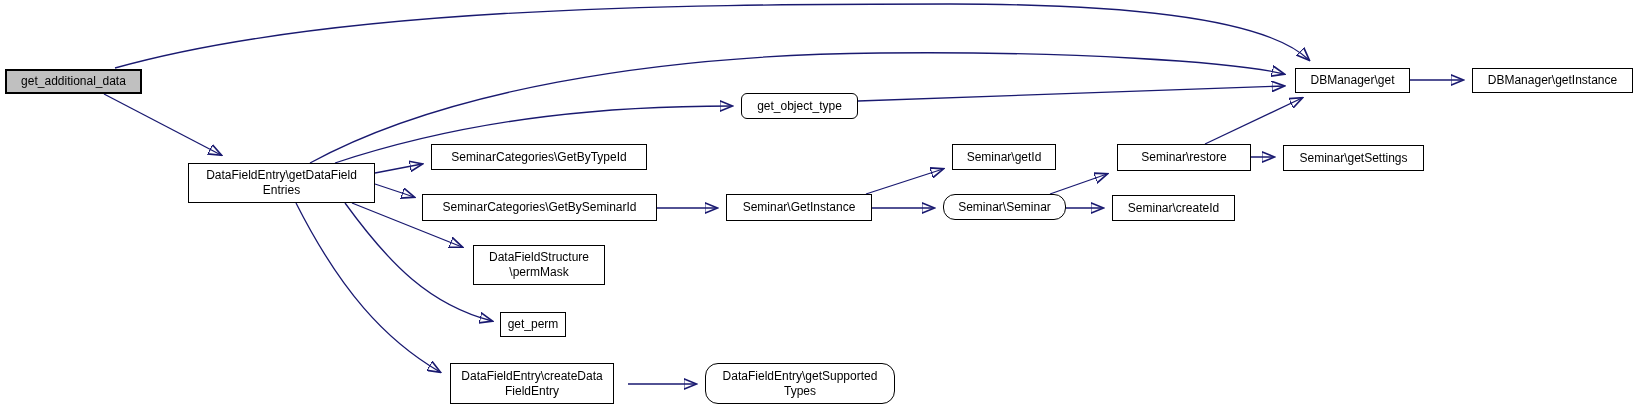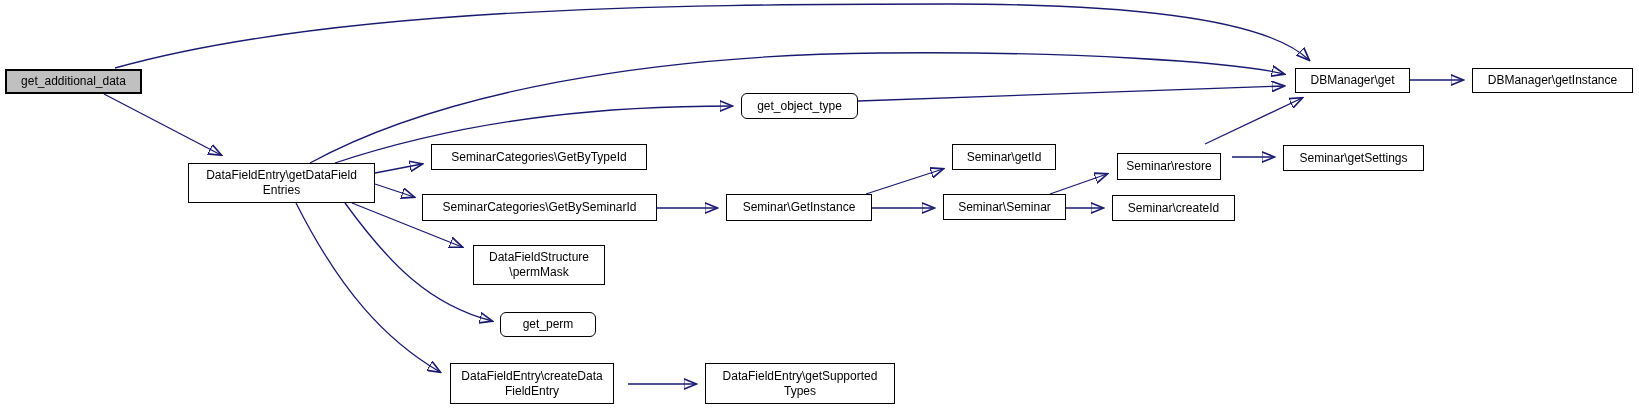--- a/index.html
+++ b/index.html
@@ -73,51 +73,51 @@
 
   <div class="node" style="left:422px;top:194px;width:235px;height:27px;">
     <span>SeminarCategories\GetBySeminarId</span>
   </div>
 
   <div class="node" style="left:473px;top:245px;width:132px;height:40px;">
     <span>DataFieldStructure</span>
     <span>\permMask</span>
   </div>
 
-  <div class="node" style="left:500px;top:312px;width:96px;height:25px;border-radius:6px;">
+  <div class="node" style="left:500px;top:312px;width:66px;height:25px;">
     <span>get_perm</span>
   </div>
 
   <div class="node" style="left:450px;top:363px;width:164px;height:41px;">
     <span>DataFieldEntry\createData</span>
     <span>FieldEntry</span>
   </div>
 
-  <div class="node" style="left:705px;top:363px;width:190px;height:41px;">
+  <div class="node" style="left:705px;top:363px;width:190px;height:41px;border-radius:13px;">
     <span>DataFieldEntry\getSupported</span>
     <span>Types</span>
   </div>
 
   <div class="node" style="left:741px;top:93px;width:117px;height:26px;border-radius:6px;">
     <span>get_object_type</span>
   </div>
 
   <div class="node" style="left:726px;top:194px;width:146px;height:27px;">
     <span>Seminar\GetInstance</span>
   </div>
 
   <div class="node" style="left:952px;top:144px;width:104px;height:26px;">
     <span>Seminar\getId</span>
   </div>
 
-  <div class="node" style="left:943px;top:194px;width:123px;height:26px;">
+  <div class="node" style="left:943px;top:194px;width:123px;height:26px;border-radius:12px;">
     <span>Seminar\Seminar</span>
   </div>
 
-  <div class="node" style="left:1117px;top:144px;width:104px;height:27px;margin-top:9px;">
+  <div class="node" style="left:1117px;top:144px;width:134px;height:27px;">
     <span>Seminar\restore</span>
   </div>
 
   <div class="node" style="left:1112px;top:195px;width:123px;height:26px;">
     <span>Seminar\createId</span>
   </div>
 
   <div class="node" style="left:1283px;top:145px;width:141px;height:26px;">
     <span>Seminar\getSettings</span>
   </div>

